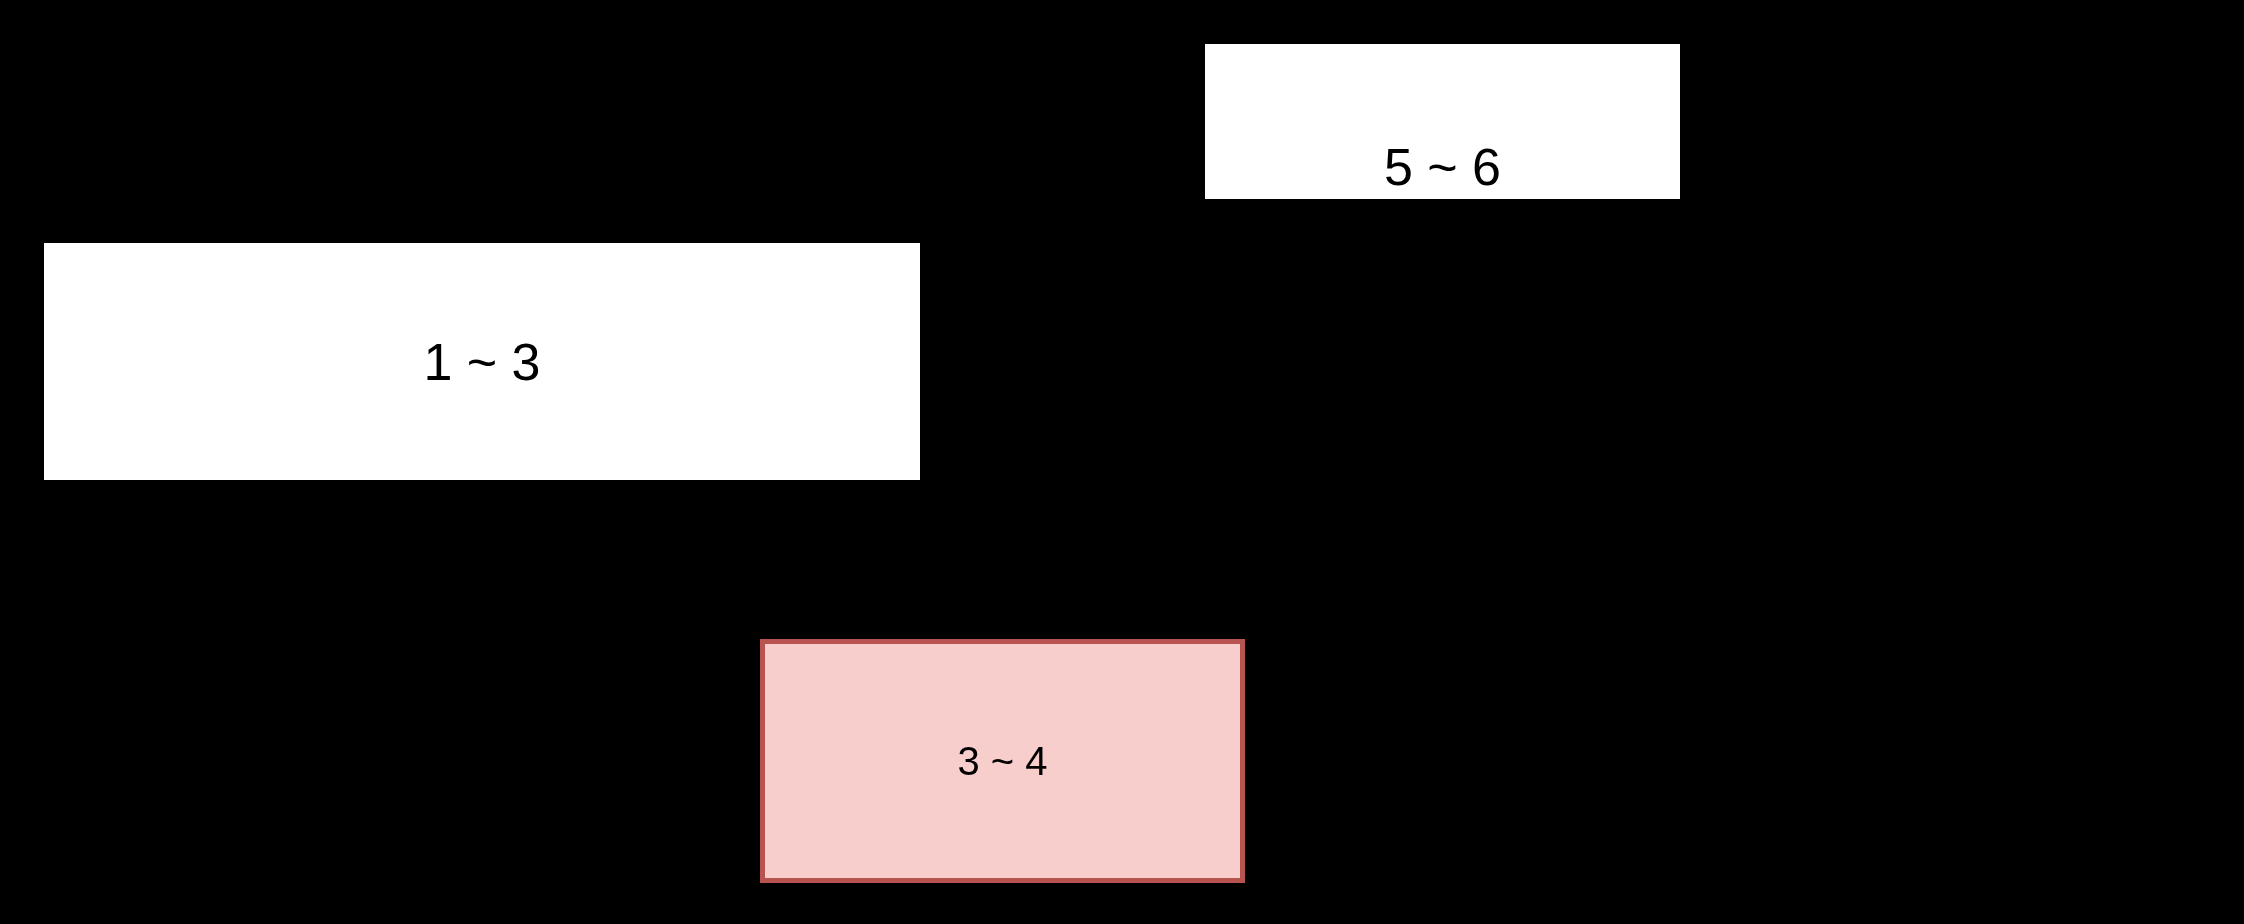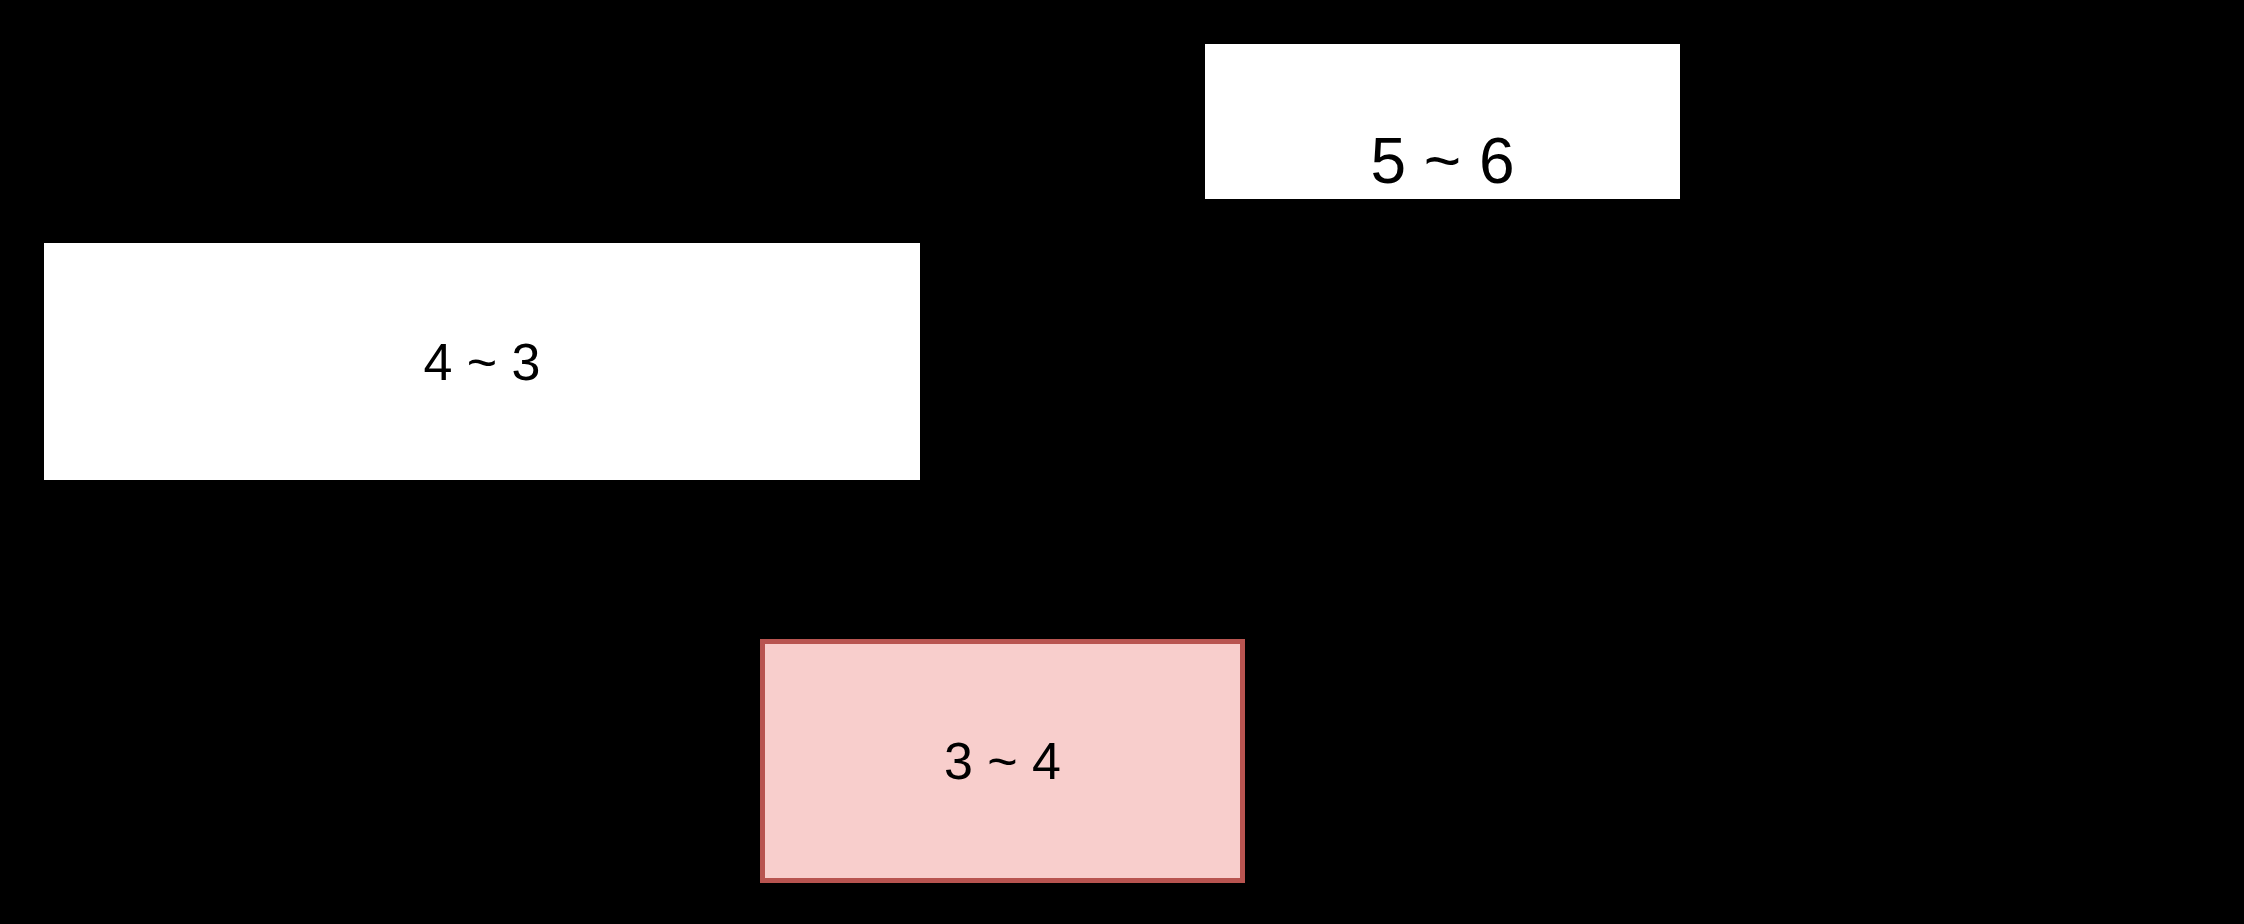--- a/index.html
+++ b/index.html
@@ -34,25 +34,25 @@
     
   }
 </style>
 </head>
 <body>
 
 <div id="canvas" style="width: 2244px; height: 924px; background: rgb(0, 0, 0);">
 
 
   <div class="box" style="left: 40px; top: 239px; width: 884px; height: 245px; background: rgb(255, 255, 255); border-color: rgb(0, 0, 0); border-width: 4px;">
-    <span class="box-label" style="color: rgb(0, 0, 0); font-size: 52px;">4 ~ 3</span>
+    <span class="box-label" style="color: rgb(0, 0, 0); font-size: 52px;">1 ~ 3</span>
   </div>
 
   <div class="box valign-bottom" style="left: 1201px; top: 40px; width: 483px; height: 163px; background: rgb(255, 255, 255); border-color: rgb(0, 0, 0); border-width: 4px;">
-    <span class="box-label" style="color: rgb(0, 0, 0); font-size: 64px;">5 ~ 6</span>
+    <span class="box-label" style="color: rgb(0, 0, 0); font-size: 52px;">5 ~ 6</span>
   </div>
 
 
   <div class="box" style="left: 760px; top: 639px; width: 485px; height: 244px; background: rgb(248, 206, 204); border-color: rgb(184, 84, 80); border-width: 5px;">
-    <span class="box-label" style="color: rgb(0, 0, 0); font-size: 52px;">3 ~ 4</span>
+    <span class="box-label" style="color: rgb(0, 0, 0); font-size: 40px;">3 ~ 4</span>
   </div>
 
 </div>
 
 </body></html>

